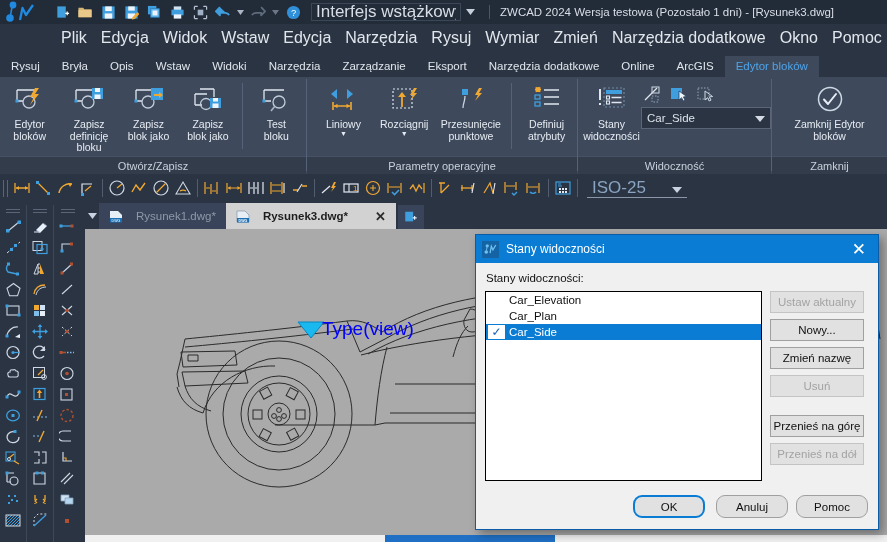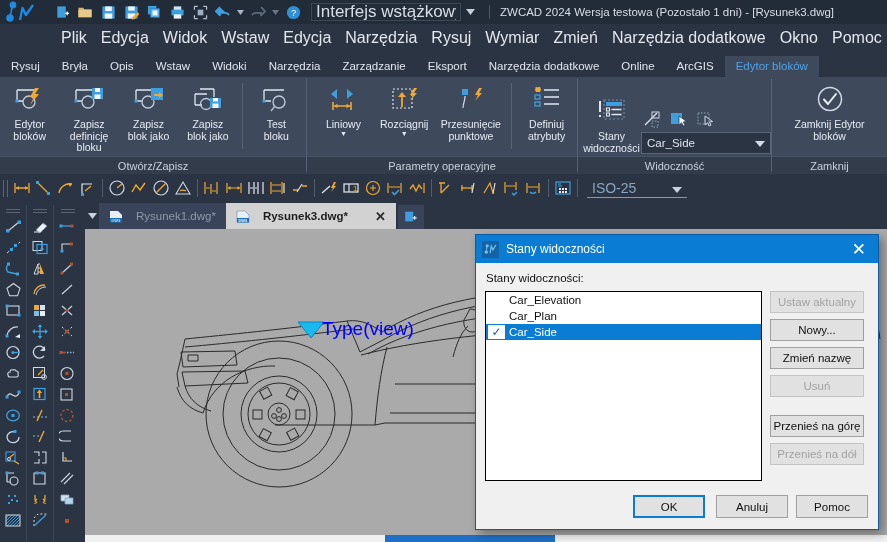--- a/index.html
+++ b/index.html
@@ -99,21 +99,21 @@
   #toolbar2 {
     position:absolute;left:0;top:174px;width:887px;height:28px;
     background:#2b3442;display:flex;align-items:center;
   }
   .grip{width:7px;height:20px;display:flex;align-items:center;justify-content:center;margin:0 2px;}
   .grip:before{content:"";width:3px;height:17px;border-left:1px solid #5a6578;border-right:1px solid #5a6578;}
   .tb2icon{width:22px;height:22px;display:flex;align-items:center;justify-content:center;cursor:default;}
   .tb2sep{width:1px;height:18px;background:#525d70;margin:0 3px;}
   #iso-combo {
     width:100px;height:20px;background:#2b3442;border-bottom:1px solid #8b96a8;
-    color:#8aa4c2;font-size:14px;display:flex;align-items:center;padding:0 5px;
+    color:#8aa4c2;font-size:17px;display:flex;align-items:center;padding:0 5px;
     margin-left:6px;
   }
   #iso-combo .cbtxt{flex:1;}
 
   
   #doctabs {
     position:absolute;left:85px;top:203px;width:802px;height:26px;
     background:#2b3442;display:flex;align-items:flex-end;
   }
   .tabdrop{width:14px;height:26px;display:flex;align-items:center;justify-content:center;}
@@ -172,21 +172,21 @@
   .lrow.sel .chk{background:#ffffff;color:#1a5fb4;}
   .lrow .lbl{padding:0 4px;}
   .dbtn{
     position:absolute;width:88px;height:22px;background:#e1e1e1;
     border:1px solid #a0a0a0;font-size:11.5px;color:#111;
     display:flex;align-items:center;justify-content:center;cursor:default;
   }
   .dbtn.wide{width:94px;}
   .dbtn.disabled{color:#a3a3a3;background:#e1e1e1;border-color:#c4c4c4;}
   .dbtn.default{border:2px solid #0a7cd4;}
-  .dbtn.bottom{width:72px;height:23px;}
+  .dbtn.bottom{width:72px;height:23px;border-radius:9px;}
 </style>
 </head>
 <body>
 
 <div id="titlebar">
   <div class="logo">
     <svg width="32" height="22" viewBox="0 0 32 22">
       <circle cx="7" cy="4" r="3.4" fill="#1f8ae0"></circle>
       <circle cx="4" cy="17" r="3.8" fill="#1f8ae0"></circle>
       <line x1="6" y1="6" x2="4.6" y2="14" stroke="#1f8ae0" stroke-width="1.6"></line>
@@ -435,21 +435,21 @@
         </div>
         <div class="rlabel">Definiuj
 atrybuty</div>
       </div>
     </div>
     <div class="rgroup-title">Parametry operacyjne</div>
   </div>
   <div class="gdivider" style="left:577px;"></div>
 
   <div class="rgroup" style="left:578px;width:193px;">
-    <div class="rgroup-body" style="padding-left:4px;align-items:flex-end;">
+    <div class="rgroup-body" style="padding-left:4px;align-items:flex-start;">
       <div class="rbtn">
         <div class="ricon">
           <svg width="34" height="28" viewBox="0 0 34 28">
             <path d="M5 3v11M5 17v2" stroke="#dfe6ef" stroke-width="2"></path>
             <rect x="9" y="2" width="20" height="19" fill="none" stroke="#6f8ba8" stroke-width="1.1" stroke-dasharray="2 2"></rect>
             <rect x="11" y="4" width="16" height="4" fill="#3f9ede"></rect>
             <rect x="11.5" y="10" width="3" height="3" fill="none" stroke="#dfe6ef" stroke-width="1.1"></rect>
             <rect x="11.5" y="15" width="3" height="3" fill="none" stroke="#dfe6ef" stroke-width="1.1"></rect>
             <path d="M16.5 11.5h10M16.5 16.5h10" stroke="#dfe6ef" stroke-width="1.3"></path>
           </svg>

